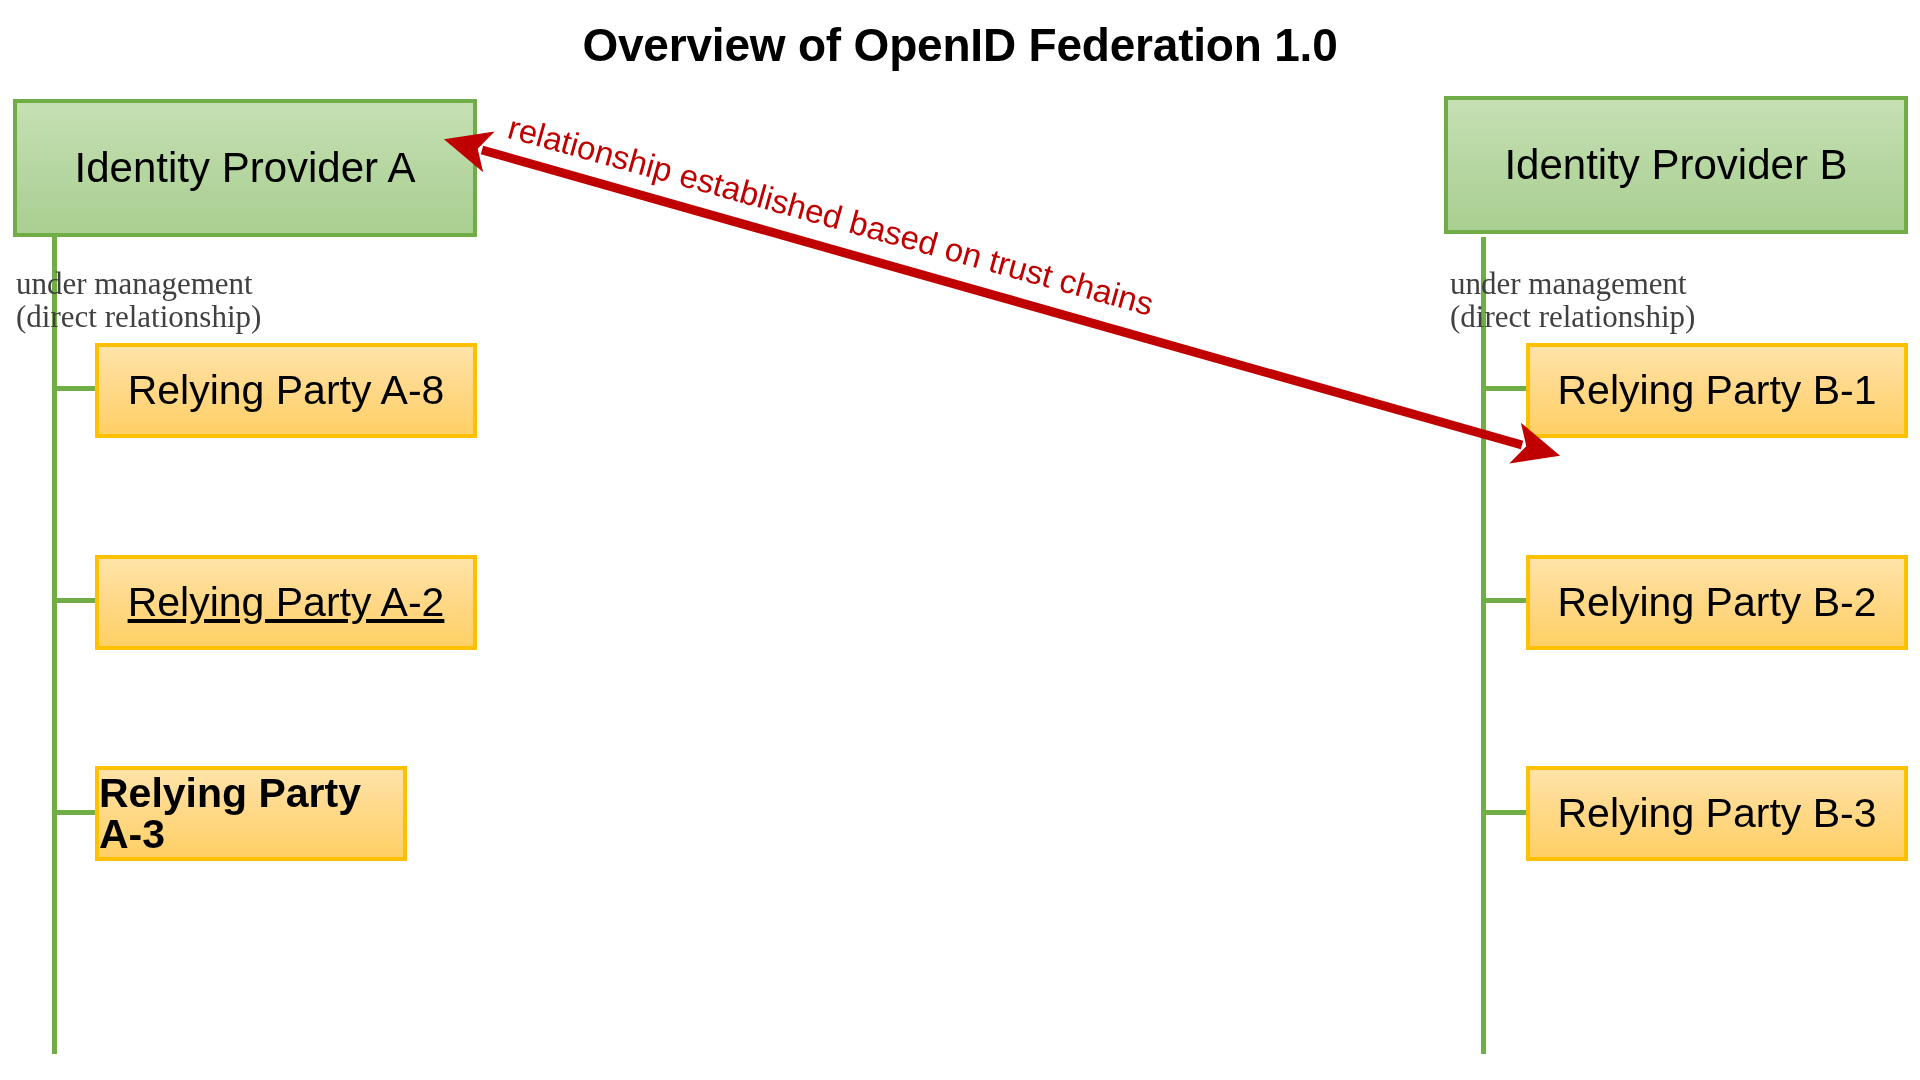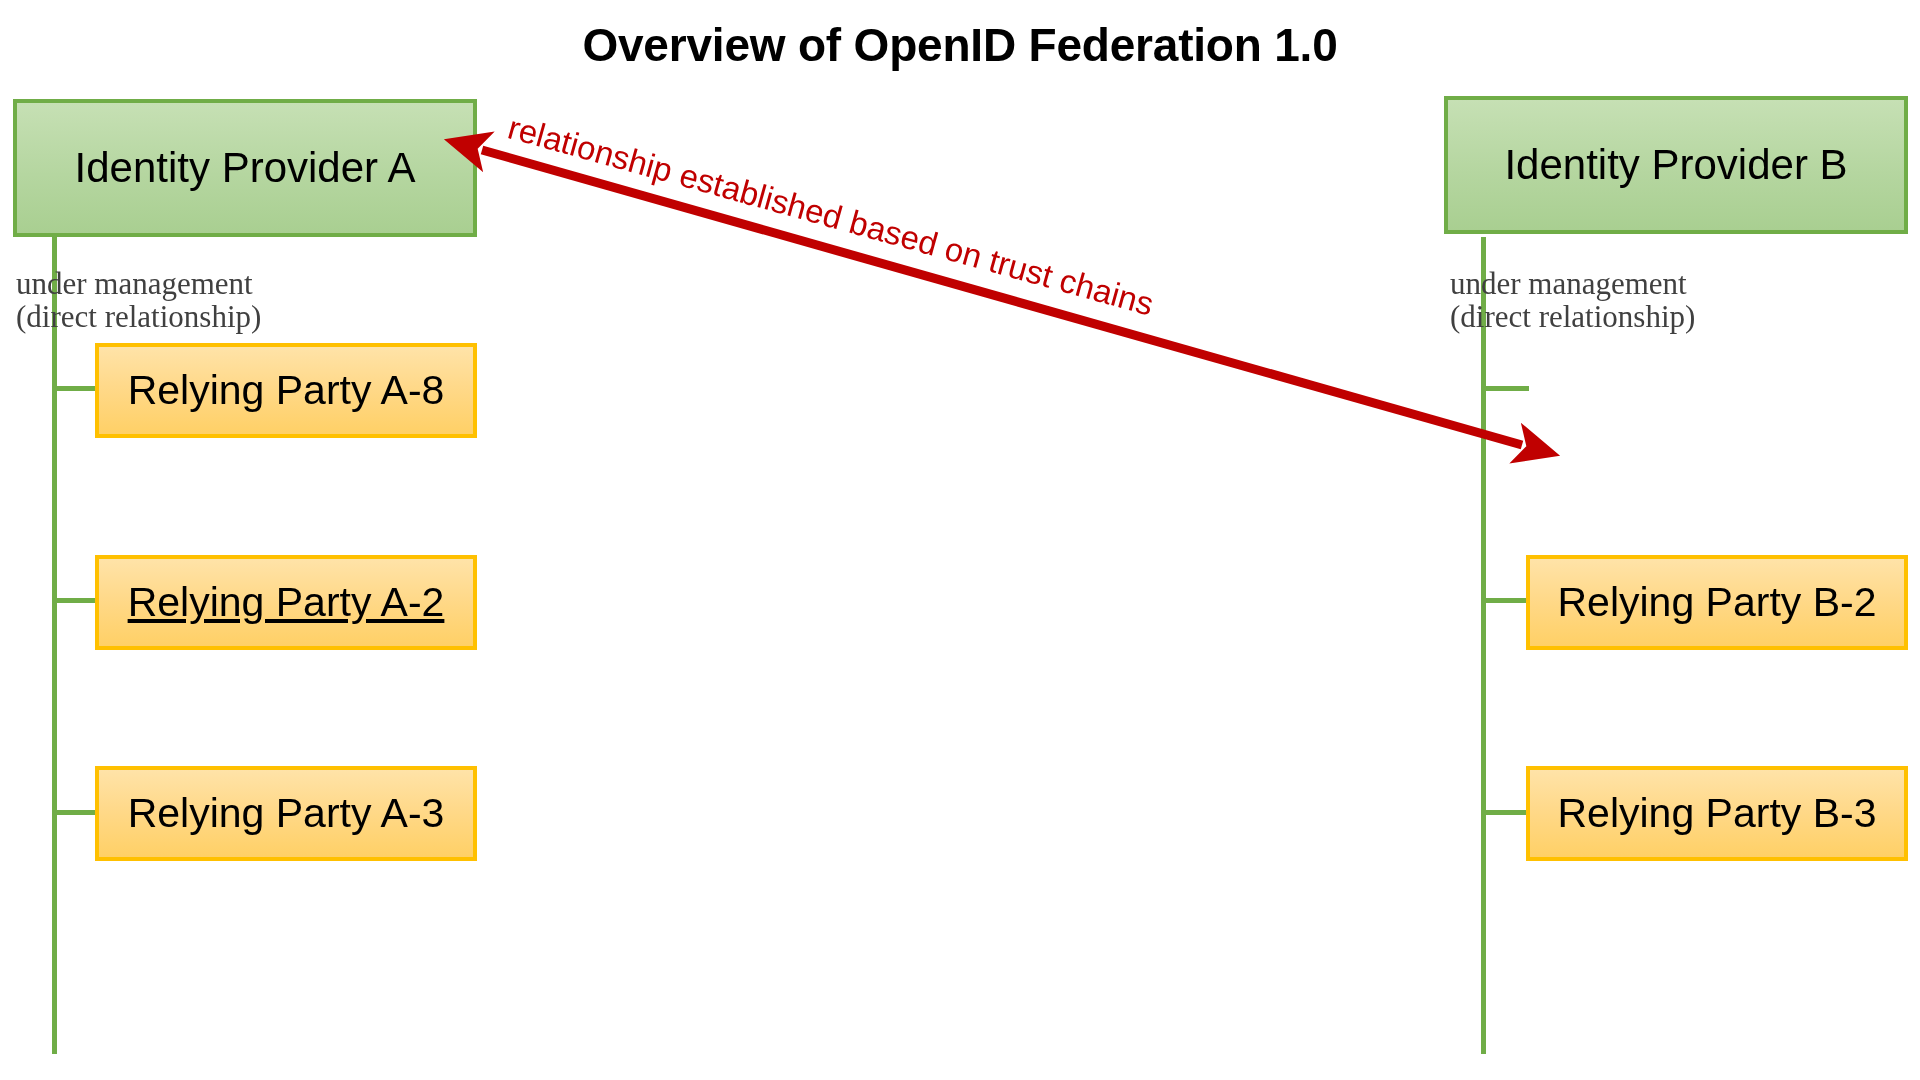--- a/index.html
+++ b/index.html
@@ -127,37 +127,40 @@
 (direct relationship)</div>
 
   <div class="rp-box" style="left:95px; top:343px; width:382px; height:95px;">
     <span>Relying Party A-8</span>
   </div>
 
   <div class="rp-box" style="left:95px; top:555px; width:382px; height:95px;text-decoration:underline;">
     <span>Relying Party A-2</span>
   </div>
 
-  <div class="rp-box" style="left:95px; top:766px; width:382px; height:95px;">
+  <div class="rp-box" style="left:95px; top:766px; width:312px; height:95px;font-weight:bold;">
     <span>Relying Party A-3</span>
   </div>
 
   <div class="tree-trunk" style="left:1481px; top:237px; height:817px;"></div>
 
   <div class="tree-branch" style="left:1481px; top:386px; width:48px;"></div>
   <div class="tree-branch" style="left:1481px; top:598px; width:48px;"></div>
   <div class="tree-branch" style="left:1481px; top:810px; width:48px;"></div>
 
   <div class="idp-box" style="left:1444px; top:96px; width:464px; height:138px;">
     <span>Identity Provider B</span>
   </div>
 
   <div class="mgmt-caption" style="left:1450px; top:267px; width:420px;">under management
 (direct relationship)</div>
 
+  <div class="rp-box" style="left:1526px; top:343px; width:382px; height:95px;">
+    <span>Relying Party B-1</span>
+  </div>
 
   <div class="rp-box" style="left:1526px; top:555px; width:382px; height:95px;">
     <span>Relying Party B-2</span>
   </div>
 
   <div class="rp-box" style="left:1526px; top:766px; width:382px; height:95px;">
     <span>Relying Party B-3</span>
   </div>
 
   <svg id="trust-arrow-svg" viewBox="0 0 1920 1080">

